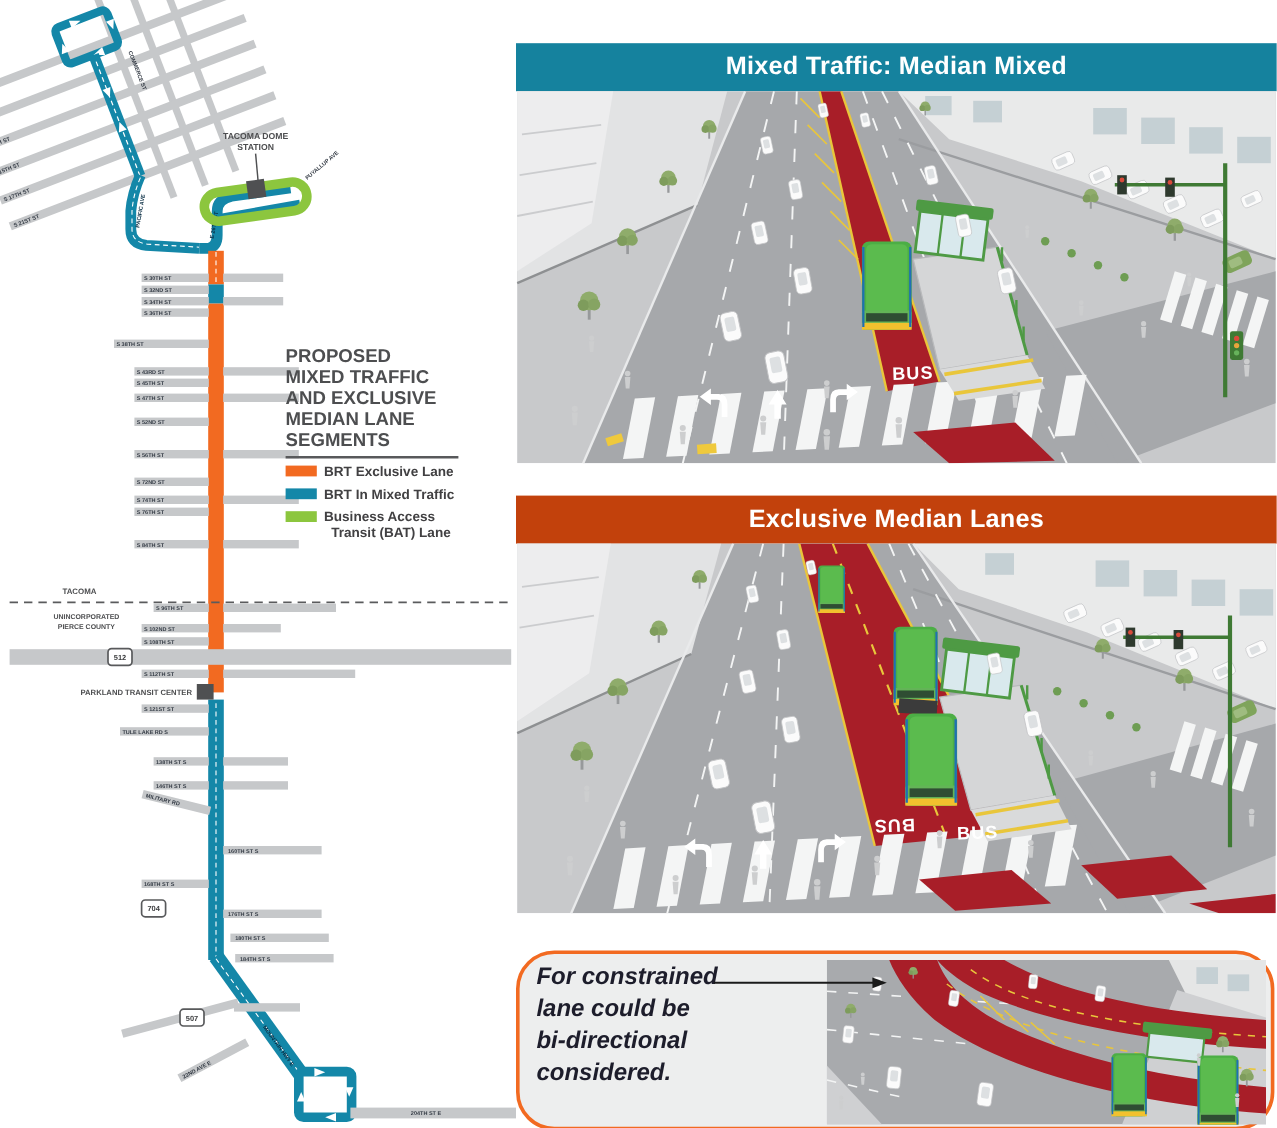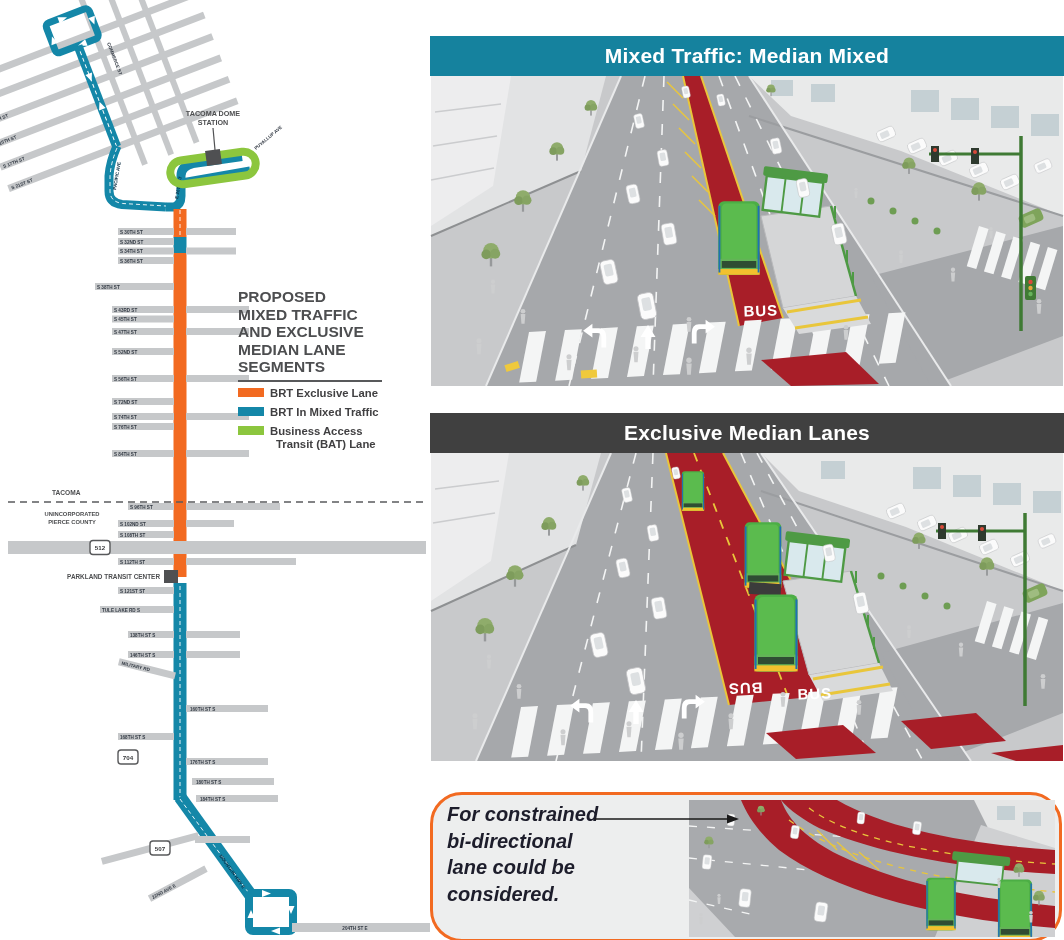--- a/index.html
+++ b/index.html
@@ -477,21 +477,21 @@
       <circle cx="599.5" cy="212" r="2.2" fill="#E8A53C"></circle>
       <circle cx="599.5" cy="218" r="2.2" fill="#67B35B"></circle>
   </g>
   <g>
     <rect x="150" y="294" width="16" height="8" fill="#EFC93C" transform="rotate(-4 158 298)"></rect>
     <rect x="74" y="287" width="14" height="7" fill="#EFC93C" transform="rotate(-18 81 290)"></rect>
   </g>
   <polygon points="330,284 415,276 448,308 360,310" fill="#A81E28"></polygon>
 </svg>
 
-<div class="abs hdr" style="left: 430px; top: 413px; width: 634px; background: #404040;">
+<div class="abs hdr" style="left: 430px; top: 413px; width: 634px; background: #c2410c;">
   <span>Exclusive Median Lanes</span>
 </div>
 
 <svg class="abs" style="left:430px;top:453px" width="634" height="308" viewBox="0 0 632 308">
   <rect width="632" height="308" fill="#C8C9CB"></rect>
   <polygon points="180,0 330,0 540,308 45,308" fill="#A6A8AB"></polygon>
   <polygon points="450,200 632,150 632,260 510,308" fill="#A6A8AB"></polygon>
   <g>
     <polygon points="0,0 170,0 145,92 0,158" fill="#E2E3E4"></polygon>
     <polygon points="0,0 78,0 60,108 0,148" fill="#EDEDEE"></polygon>
@@ -629,22 +629,22 @@
   <g>
     <polygon points="335,280 412,272 445,300 365,306" fill="#A81E28"></polygon>
     <polygon points="470,268 545,260 575,288 500,296" fill="#A81E28"></polygon>
     <polygon points="560,300 632,292 632,308 585,308" fill="#A81E28"></polygon>
   </g>
 </svg>
 
 <div class="abs note-box" style="left: 430px; top: 792px; width: 632px; height: 150px; border-color: rgb(242, 106, 33); border-radius: 32px;">
   <div class="abs note-text" style="left:14px;top:6px;width:225px">
     <div>For constrained</div>
+    <div>lane could be</div>
     <div>bi-directional</div>
-    <div>lane could be</div>
     <div>considered.</div>
   </div>
 
   <svg class="abs" style="left:256px;top:5px" width="366" height="137" viewBox="0 0 366 137">
     <rect width="366" height="137" fill="#A8AAAD"></rect>
     <polygon points="285,0 366,0 366,52 300,30" fill="#E5E6E6"></polygon>
     <rect x="308" y="6" width="18" height="14" fill="#C5D0D4"></rect>
       <rect x="334" y="12" width="18" height="14" fill="#C5D0D4"></rect>
     <polygon points="292,25 366,48 366,137 246,137" fill="#CFD0D2"></polygon>
     <polygon points="0,88 46,137 0,137" fill="#CFD0D2"></polygon>

